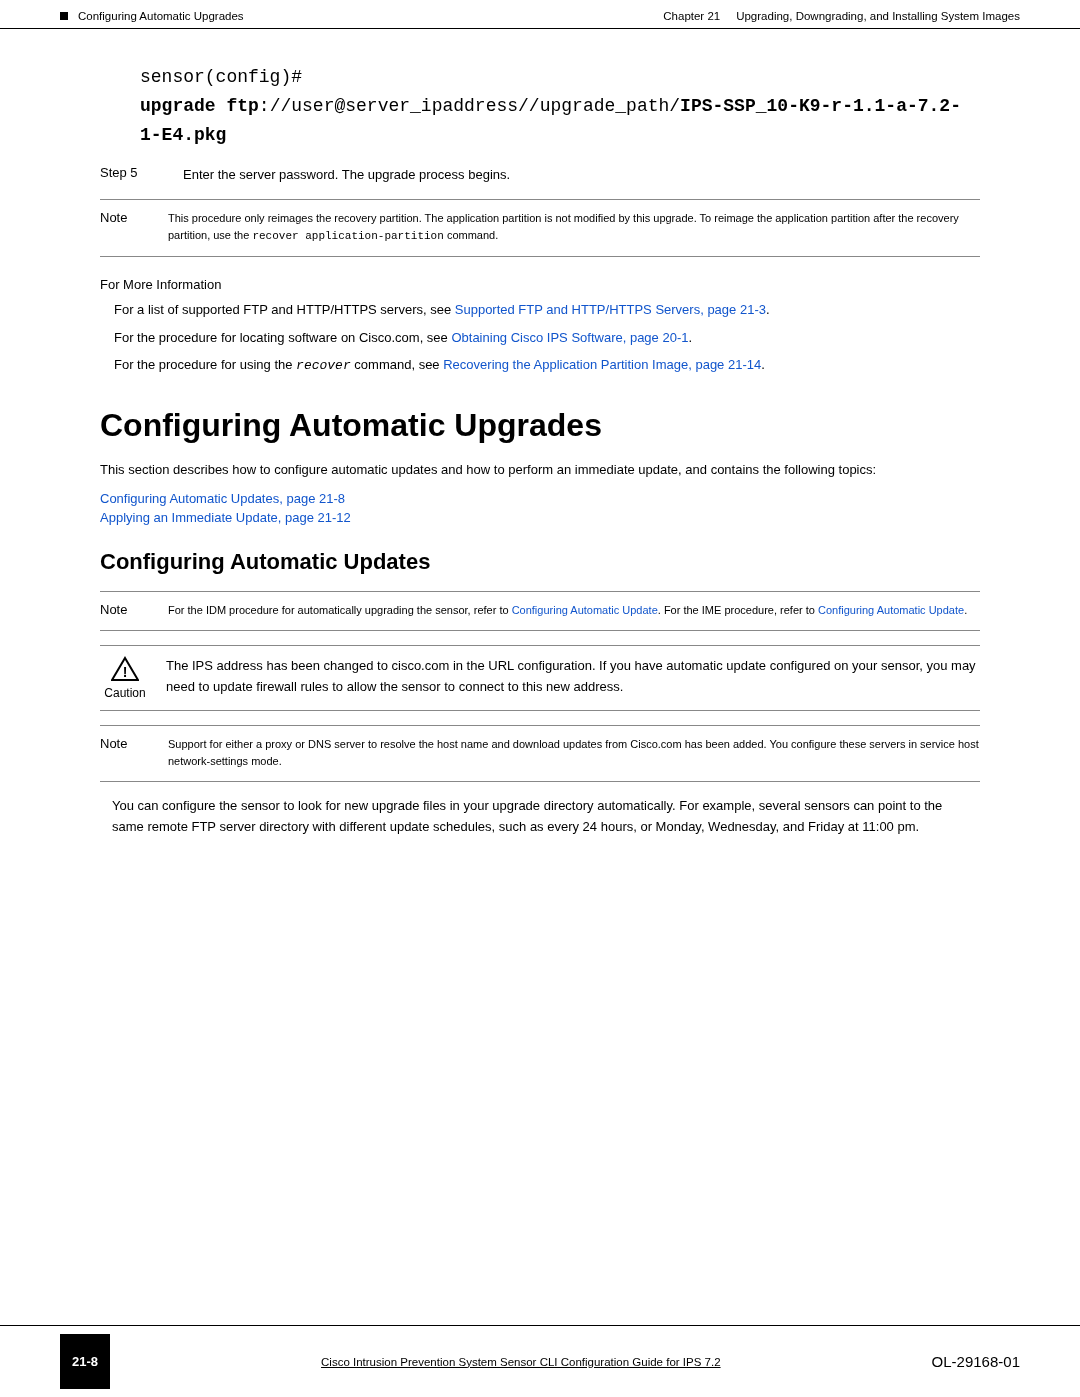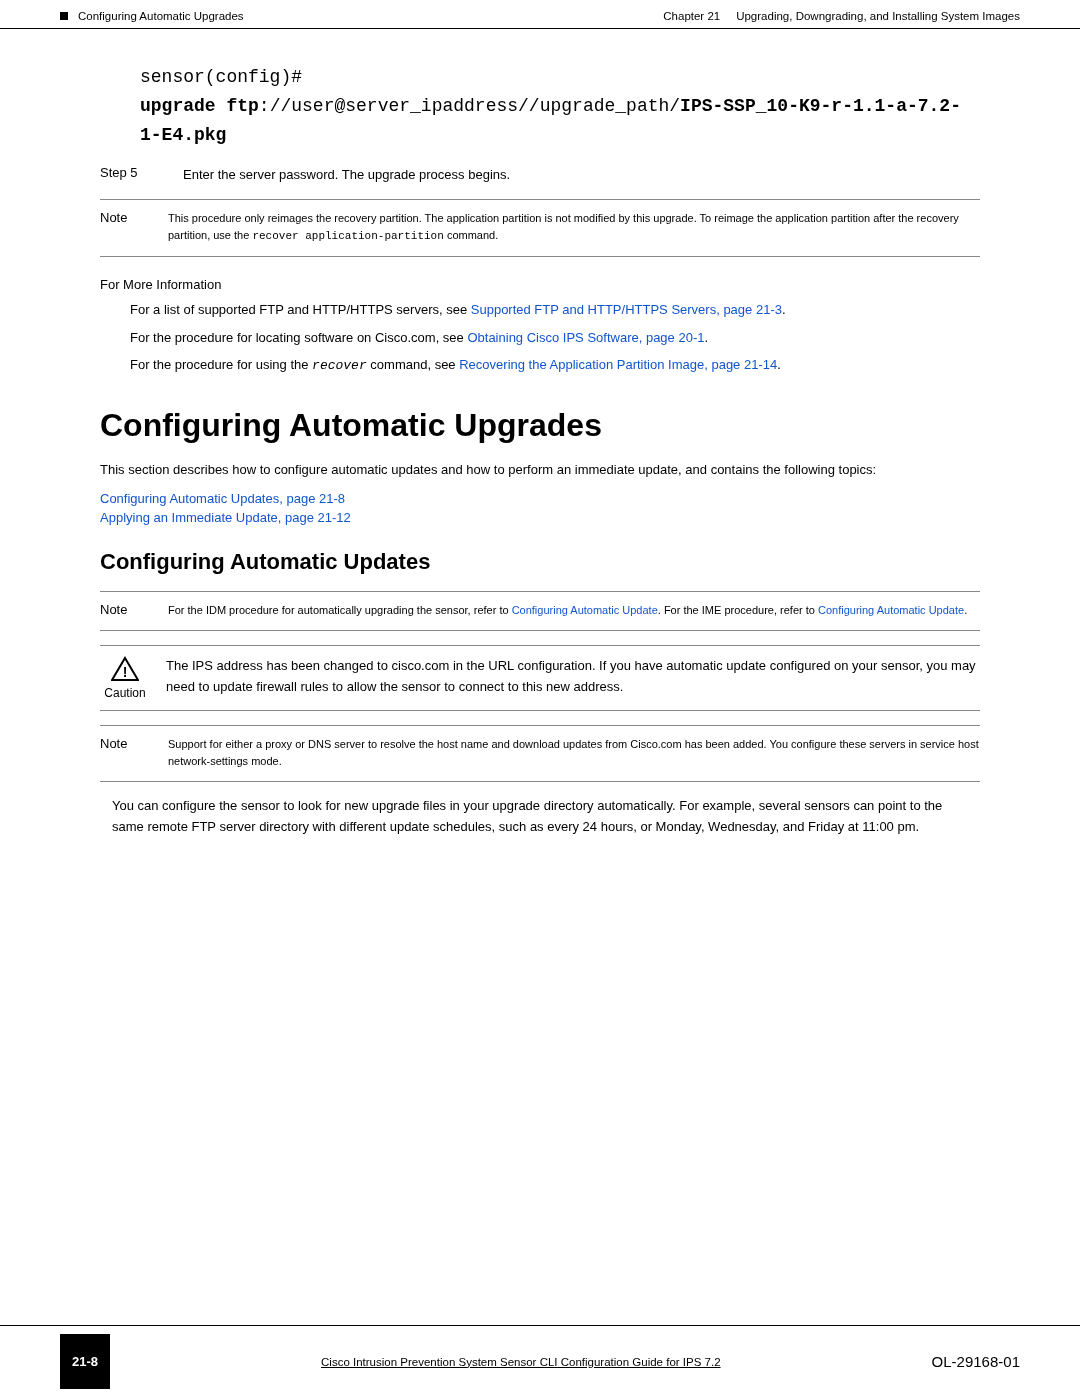--- a/index.html
+++ b/index.html
@@ -95,21 +95,21 @@
       line-height: 1.6;
     }
 
     .for-more-info {
       margin: 20px 0 8px 0;
       font-size: 13px;
       font-weight: normal;
     }
 
     .info-list {
-      margin: 6px 0 6px 30px;
+      margin: 6px 0 6px 14px;
     }
 
     .info-list p {
       font-size: 13px;
       margin-bottom: 8px;
       line-height: 1.5;
     }
 
     a, .link {
       color: #1155cc;

